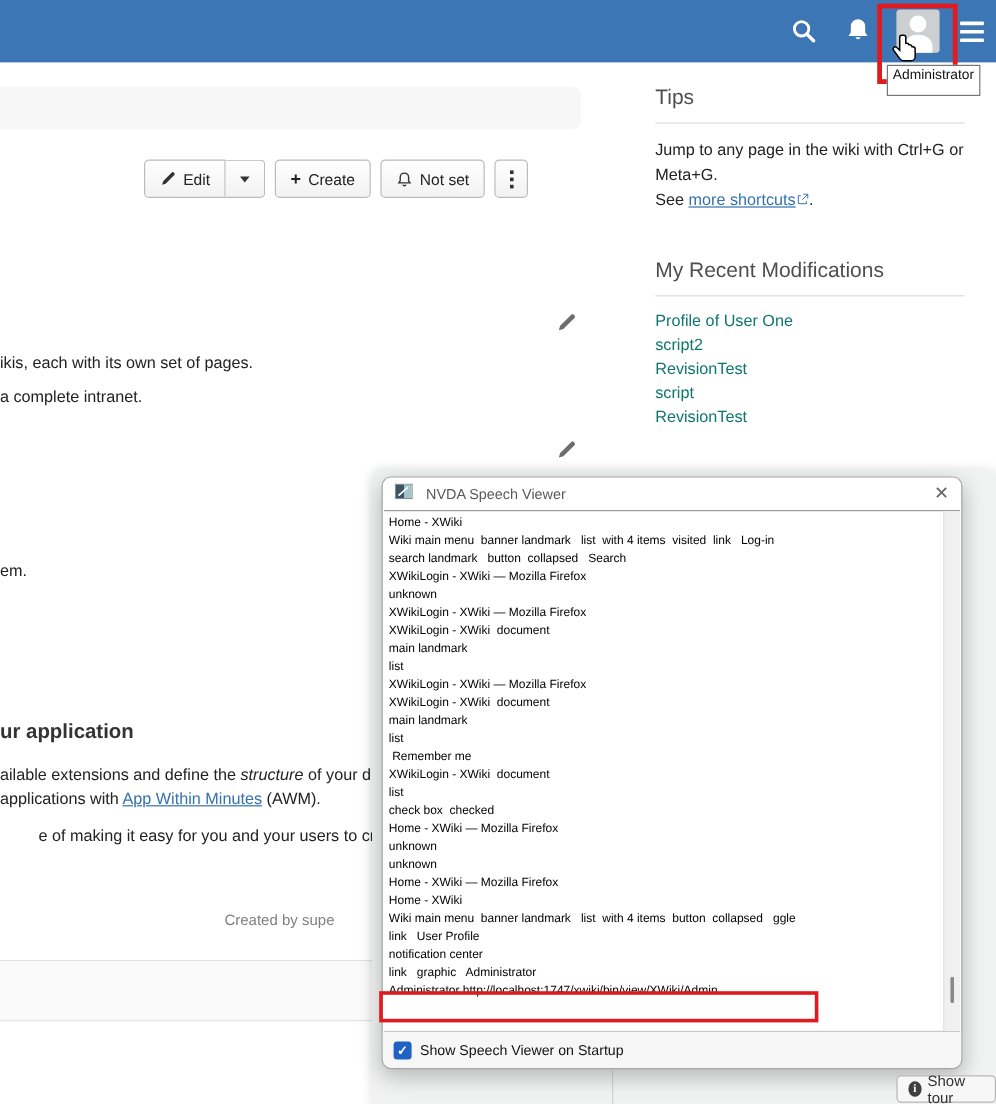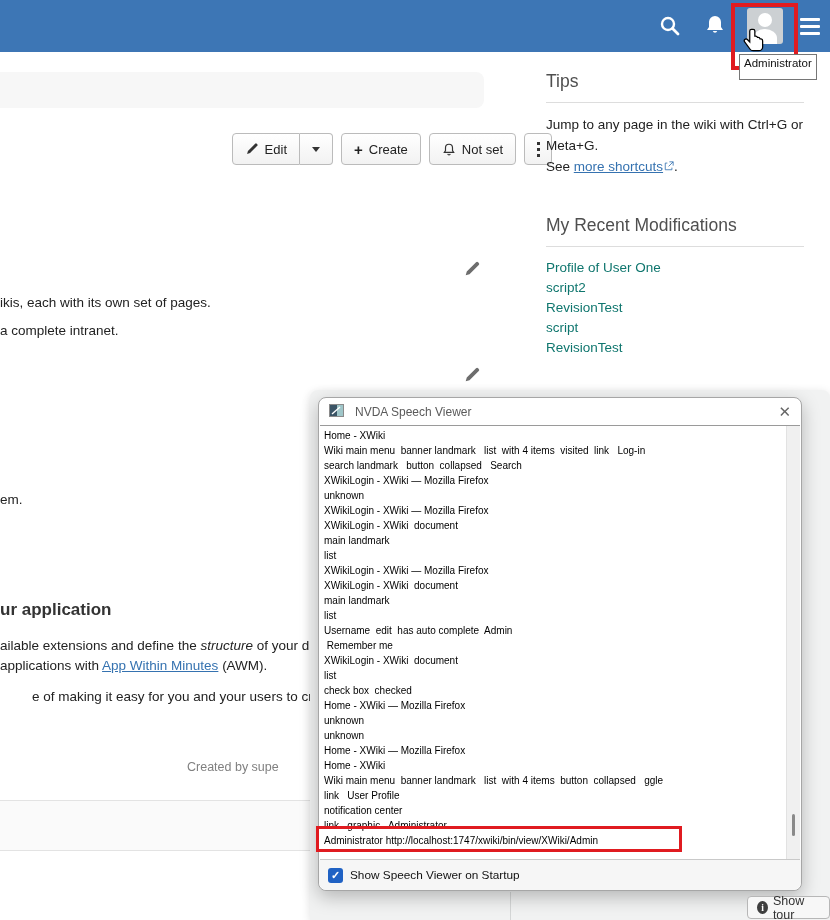--- a/index.html
+++ b/index.html
@@ -19,21 +19,21 @@
   
   .red-box-avatar{ position:absolute; left:731px; top:3px; width:67px; height:67px; border:4px solid #e01b20; z-index:5; }
   .red-box-line{ position:absolute; left:316px; top:826px; width:366px; height:26px; border:3px solid #e01b20; z-index:12; }
 
   .tooltip{ position:absolute; left:739px; top:54px; height:26px; padding:2px 4px 0 4px; background:#fff;
             border:1px solid #767676; font-size:11.5px; color:#111; white-space:nowrap; z-index:6; }
   .cursor-hand{ position:absolute; left:743px; top:28px; z-index:7; }
 
   
   .breadcrumb-bar{ position:absolute; left:-16px; top:72px; width:500px; height:36px; background:#f7f7f7; border-radius:8px; }
-  .toolbar{ position:absolute; left:0; top:133px; width:552px; display:flex; justify-content:flex-end; gap:8px; }
+  .toolbar{ position:absolute; left:0; top:133px; width:440px; display:flex; justify-content:flex-end; gap:8px; }
   .btn{ height:32px; display:inline-flex; align-items:center; gap:6px; padding:0 12px; font-size:13px; color:#222;
         background:linear-gradient(#ffffff,#f2f2f2); border:1px solid #bbb; border-radius:4px; cursor:pointer; }
   .split{ display:inline-flex; }
   .split .btn.main{ border-radius:4px 0 0 4px; }
   .split .btn.caretpart{ border-radius:0 4px 4px 0; border-left:none; padding:0 12px; }
   .caret{ width:0; height:0; border-left:4px solid transparent; border-right:4px solid transparent; border-top:5px solid #333; }
   .kebab{ width:28px; justify-content:center; padding:0; display:inline-flex; flex-direction:column; gap:3px; align-items:center; }
   .kebab i{ width:3px; height:3px; background:#333; display:block; }
 
   .pencil-ico{ position:absolute; cursor:pointer; }
@@ -150,21 +150,21 @@
       </svg>
   </span>
   <span class="pencil-ico" style="left:463px; top:366px;">
     <svg width="18" height="18" viewBox="0 0 20 20">
         <path d="M3 17l1.2-4.2L14.5 2.5a1.6 1.6 0 0 1 2.3 0l.7.7a1.6 1.6 0 0 1 0 2.3L7.2 15.8 3 17z" fill="#6d6d6d"></path>
       </svg>
   </span>
 
   <div class="frag" style="top:295px;">ikis, each with its own set of pages.</div>
   <div class="frag" style="top:323px;">a complete intranet.</div>
-  <div class="frag" style="top:492px;">em.</div>
+  <div class="frag" style="top:468px;">em.</div>
 
   <div class="h-app">ur application</div>
 
   <div class="frag" style="top:638px;">
     <span>ailable extensions and define the </span><i>structure</i><span> of your d</span>
   </div>
   <div class="frag" style="top:658px;">
     <span>applications with </span><a class="link">App Within Minutes</a><span> (AWM).</span>
   </div>
   <div class="frag" style="top:689px;margin-left:32px;">e of making it easy for you and your users to create</div>
@@ -222,21 +222,20 @@
           <div class="nv-line">XWikiLogin - XWiki — Mozilla Firefox</div>
           <div class="nv-line">unknown</div>
           <div class="nv-line">XWikiLogin - XWiki — Mozilla Firefox</div>
           <div class="nv-line">XWikiLogin - XWiki  document</div>
           <div class="nv-line">main landmark</div>
           <div class="nv-line">list</div>
           <div class="nv-line">XWikiLogin - XWiki — Mozilla Firefox</div>
           <div class="nv-line">XWikiLogin - XWiki  document</div>
           <div class="nv-line">main landmark</div>
           <div class="nv-line">list</div>
-          <div class="nv-line">Username  edit  has auto complete  Admin</div>
           <div class="nv-line"> Remember me</div>
           <div class="nv-line">XWikiLogin - XWiki  document</div>
           <div class="nv-line">list</div>
           <div class="nv-line">check box  checked</div>
           <div class="nv-line">Home - XWiki — Mozilla Firefox</div>
           <div class="nv-line">unknown</div>
           <div class="nv-line">unknown</div>
           <div class="nv-line">Home - XWiki — Mozilla Firefox</div>
           <div class="nv-line">Home - XWiki</div>
           <div class="nv-line">Wiki main menu  banner landmark   list  with 4 items  button  collapsed   ggle</div>

